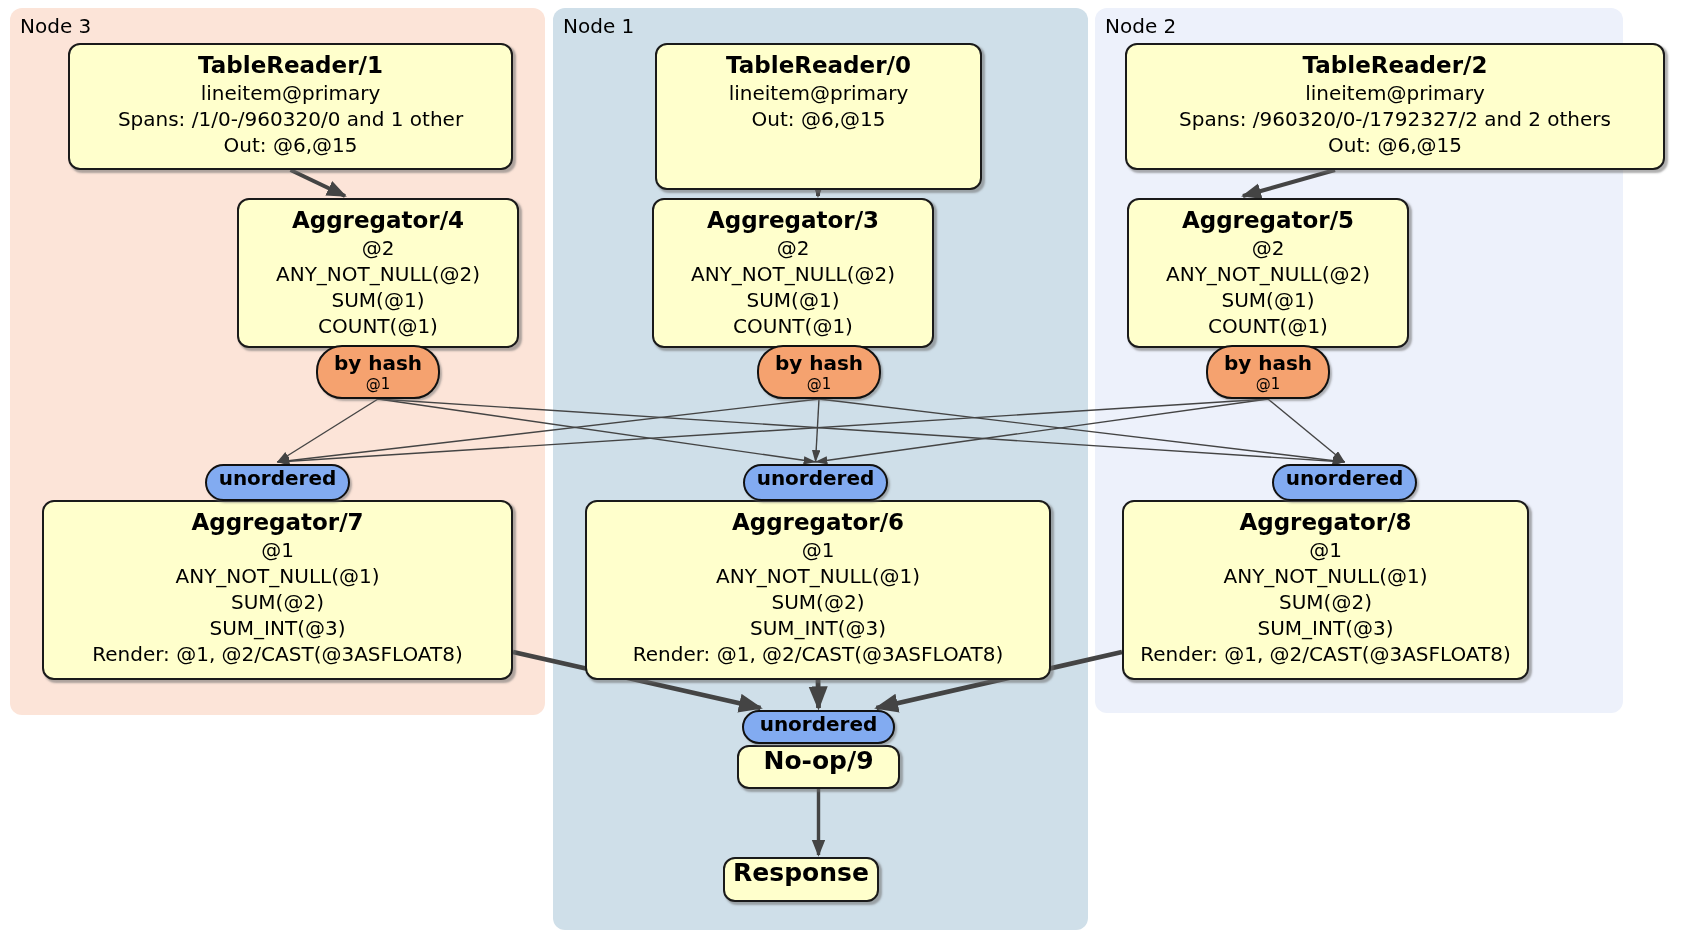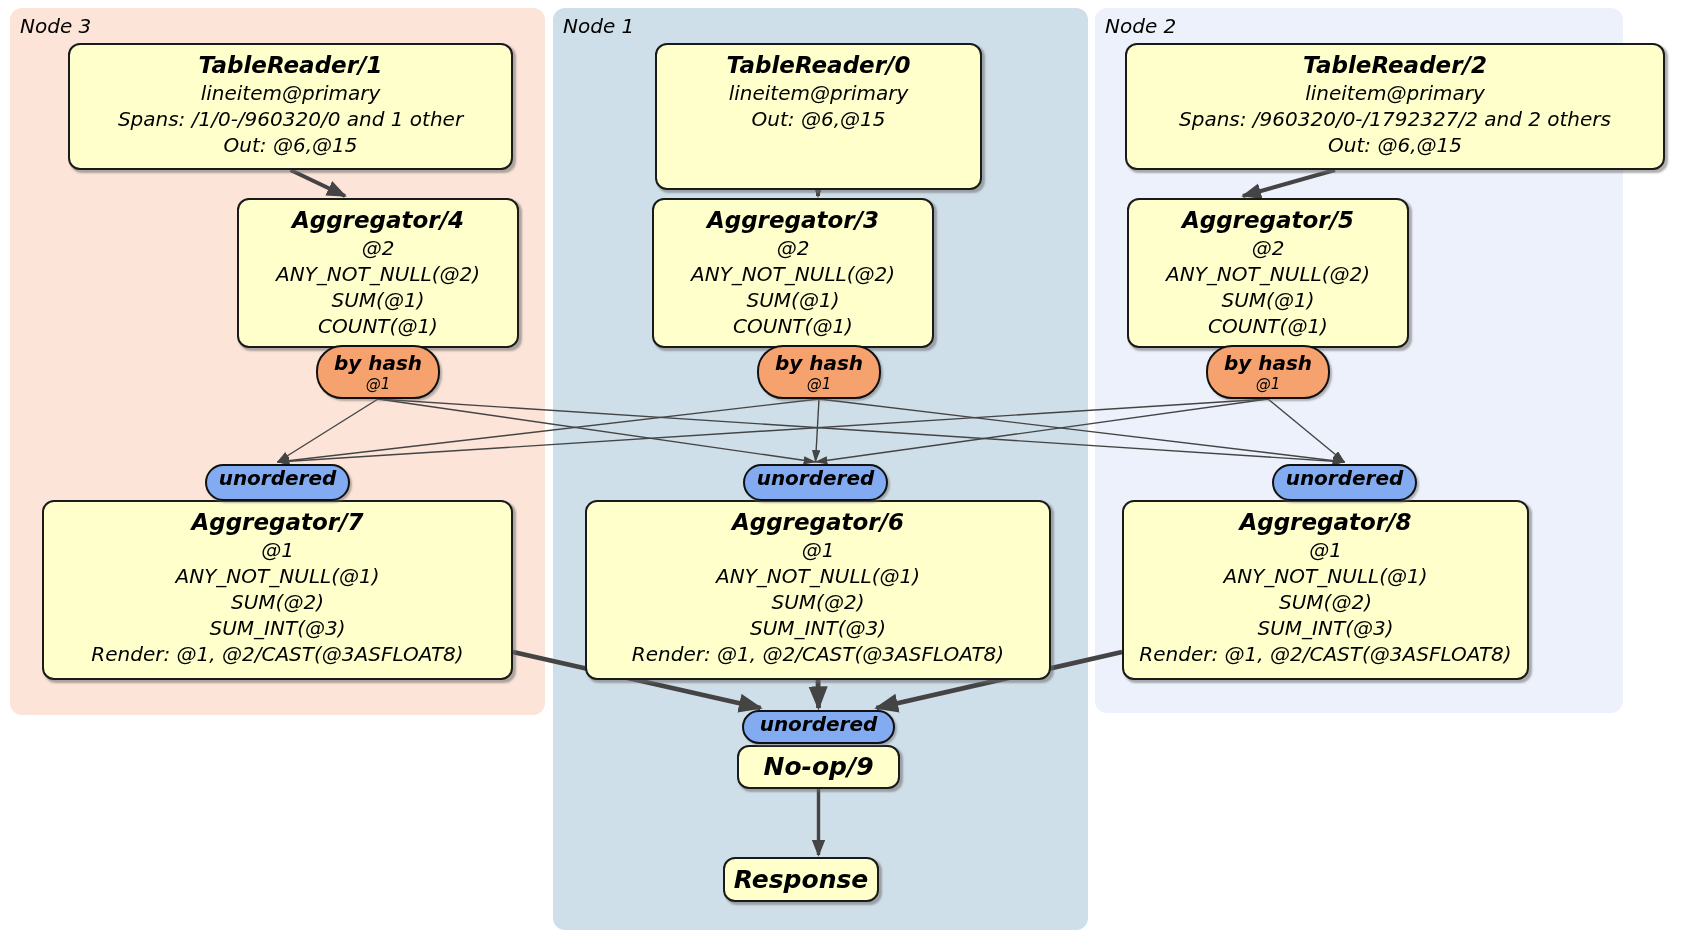--- a/index.html
+++ b/index.html
@@ -1,35 +1,35 @@
 <!DOCTYPE html>
 <html><head>
 <meta charset="utf-8">
 <style>
   html,body{margin:0;padding:0;background:#ffffff;}
   #canvas{
     position:relative;width:1708px;height:940px;background:#ffffff;
-    font-family:"DejaVu Sans","Liberation Sans",sans-serif;color:#000;overflow:hidden;font-style:italic;
+    font-family:"DejaVu Sans","Liberation Sans",sans-serif;color:#000;overflow:hidden;
     --processor-fill:#FFFFCC;--hash-router-fill:#F5A26F;--sync-fill:#82ABF1;
     --node1-bg:#CFDFE9;--node2-bg:#EDF1FB;--node3-bg:#FCE4D8;
   }
   .panel{position:absolute;border-radius:12px;}
   #p-node3{background:var(--node3-bg);}
   #p-node1{background:var(--node1-bg);}
   #p-node2{background:var(--node2-bg);}
   .panel-label{position:absolute;left:10px;top:5px;font-size:20px;line-height:26px;color:#000;}
   #edge-layer{position:absolute;left:0;top:0;width:1708px;height:940px;pointer-events:none;}
   .box{
     position:absolute;background:var(--processor-fill);border:2px solid #1a1a1a;border-radius:12px;
     box-shadow:2.5px 2.5px 2px rgba(110,110,110,.55);
     text-align:center;padding-top:5px;box-sizing:border-box;white-space:nowrap;
   }
   .bt{font-size:23px;font-weight:bold;line-height:30px;}
   .bl{font-size:20px;line-height:26px;}
-  .box.single{display:flex;align-items:center;justify-content:center;padding-top:0;}
+  .box.single{display:flex;justify-content:center;padding-top:0;}
   .box.single .bt{font-size:25px;line-height:28px;}
   .hash{
     position:absolute;background:var(--hash-router-fill);border:2px solid #111;border-radius:26px;
     text-align:center;box-shadow:2px 2px 2px rgba(110,110,110,.5);box-sizing:border-box;
     padding-top:4px;z-index:3;white-space:nowrap;
   }
   .hl{font-size:20px;font-weight:bold;line-height:24px;}
   .hs{font-size:15px;line-height:18px;}
   .sync{
     position:absolute;background:var(--sync-fill);border:2px solid #111;border-radius:19px;

